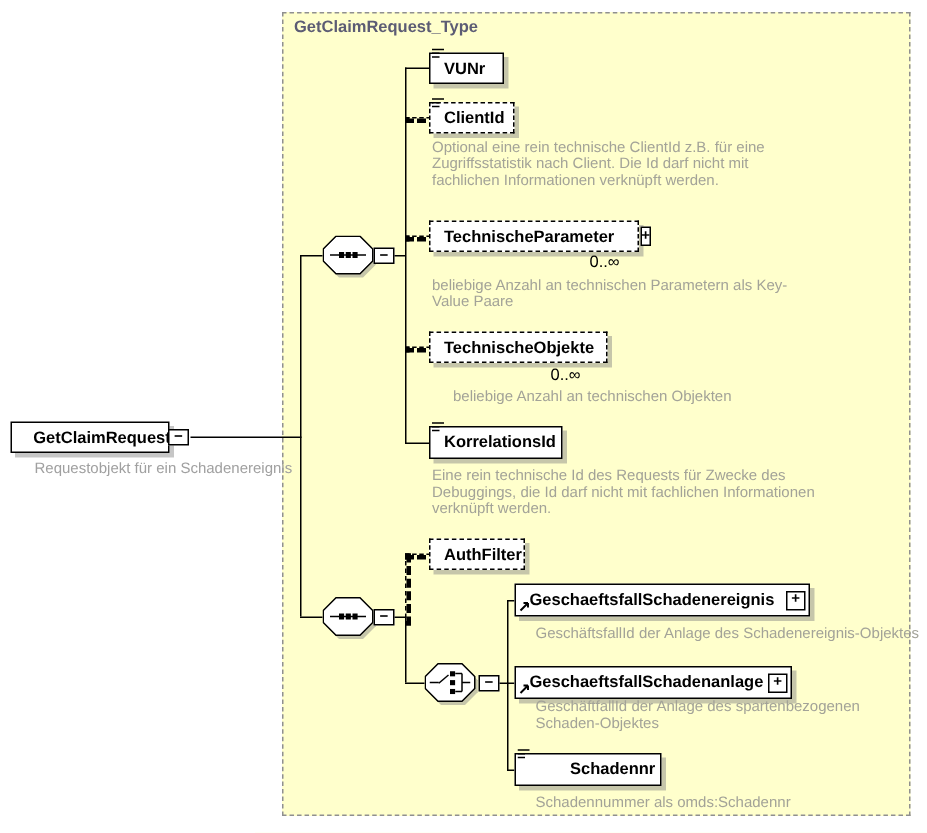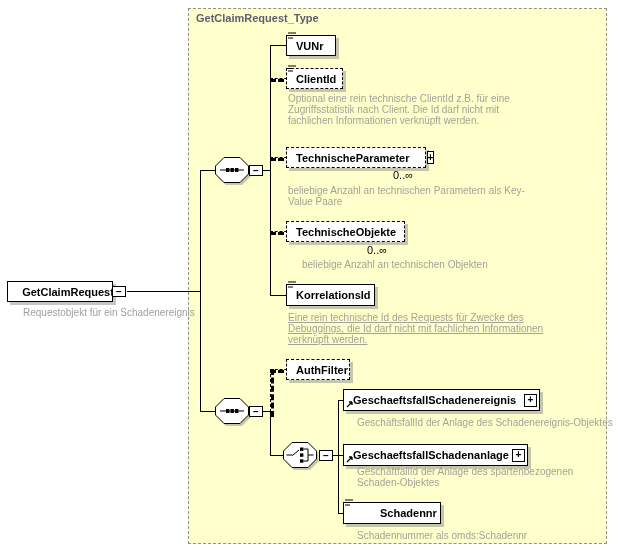--- a/index.html
+++ b/index.html
@@ -133,21 +133,21 @@
   <div class="el-box" style="left:286px;top:284px;width:89px;height:22px;">
     <span class="doc-icon">
       <svg width="9" height="8" viewBox="0 0 9 8">
           <line x1="0" y1="1" x2="8" y2="1" stroke="#000"></line>
           <line x1="0" y1="3.5" x2="5" y2="3.5" stroke="#000"></line>
           <line x1="0" y1="6" x2="5" y2="6" stroke="#000"></line>
         </svg>
     </span>
     <span>KorrelationsId</span>
   </div>
-  <div class="anno" style="left:288px;top:312px;width:262px;text-decoration:underline;">Eine rein technische Id des Requests für Zwecke des Debuggings, die Id darf nicht mit fachlichen Informationen verknüpft werden.</div>
+  <div class="anno" style="left:288px;top:312px;width:262px;">Eine rein technische Id des Requests für Zwecke des Debuggings, die Id darf nicht mit fachlichen Informationen verknüpft werden.</div>
 
   <div class="compositor" style="left:215px;top:398px;">
     <svg width="39" height="31" viewBox="0 0 39 31">
       <path d="M11 3 L27 3 L35.5 11.5 L35.5 19.5 L27 28 L11 28 L2.5 19.5 L2.5 11.5 Z" fill="rgba(128,128,128,0.45)" stroke="none"></path>
       <path d="M9 .5 L25 .5 L33.5 9 L33.5 17 L25 25.5 L9 25.5 L.5 17 L.5 9 Z" fill="#fff" stroke="#000"></path>
       <line x1="5" y1="13" x2="29" y2="13" stroke="#000"></line>
       <rect x="11" y="11" width="3.4" height="4" fill="#000"></rect>
       <rect x="15.5" y="11" width="3.4" height="4" fill="#000"></rect>
       <rect x="20" y="11" width="3.4" height="4" fill="#000"></rect>
     </svg>

